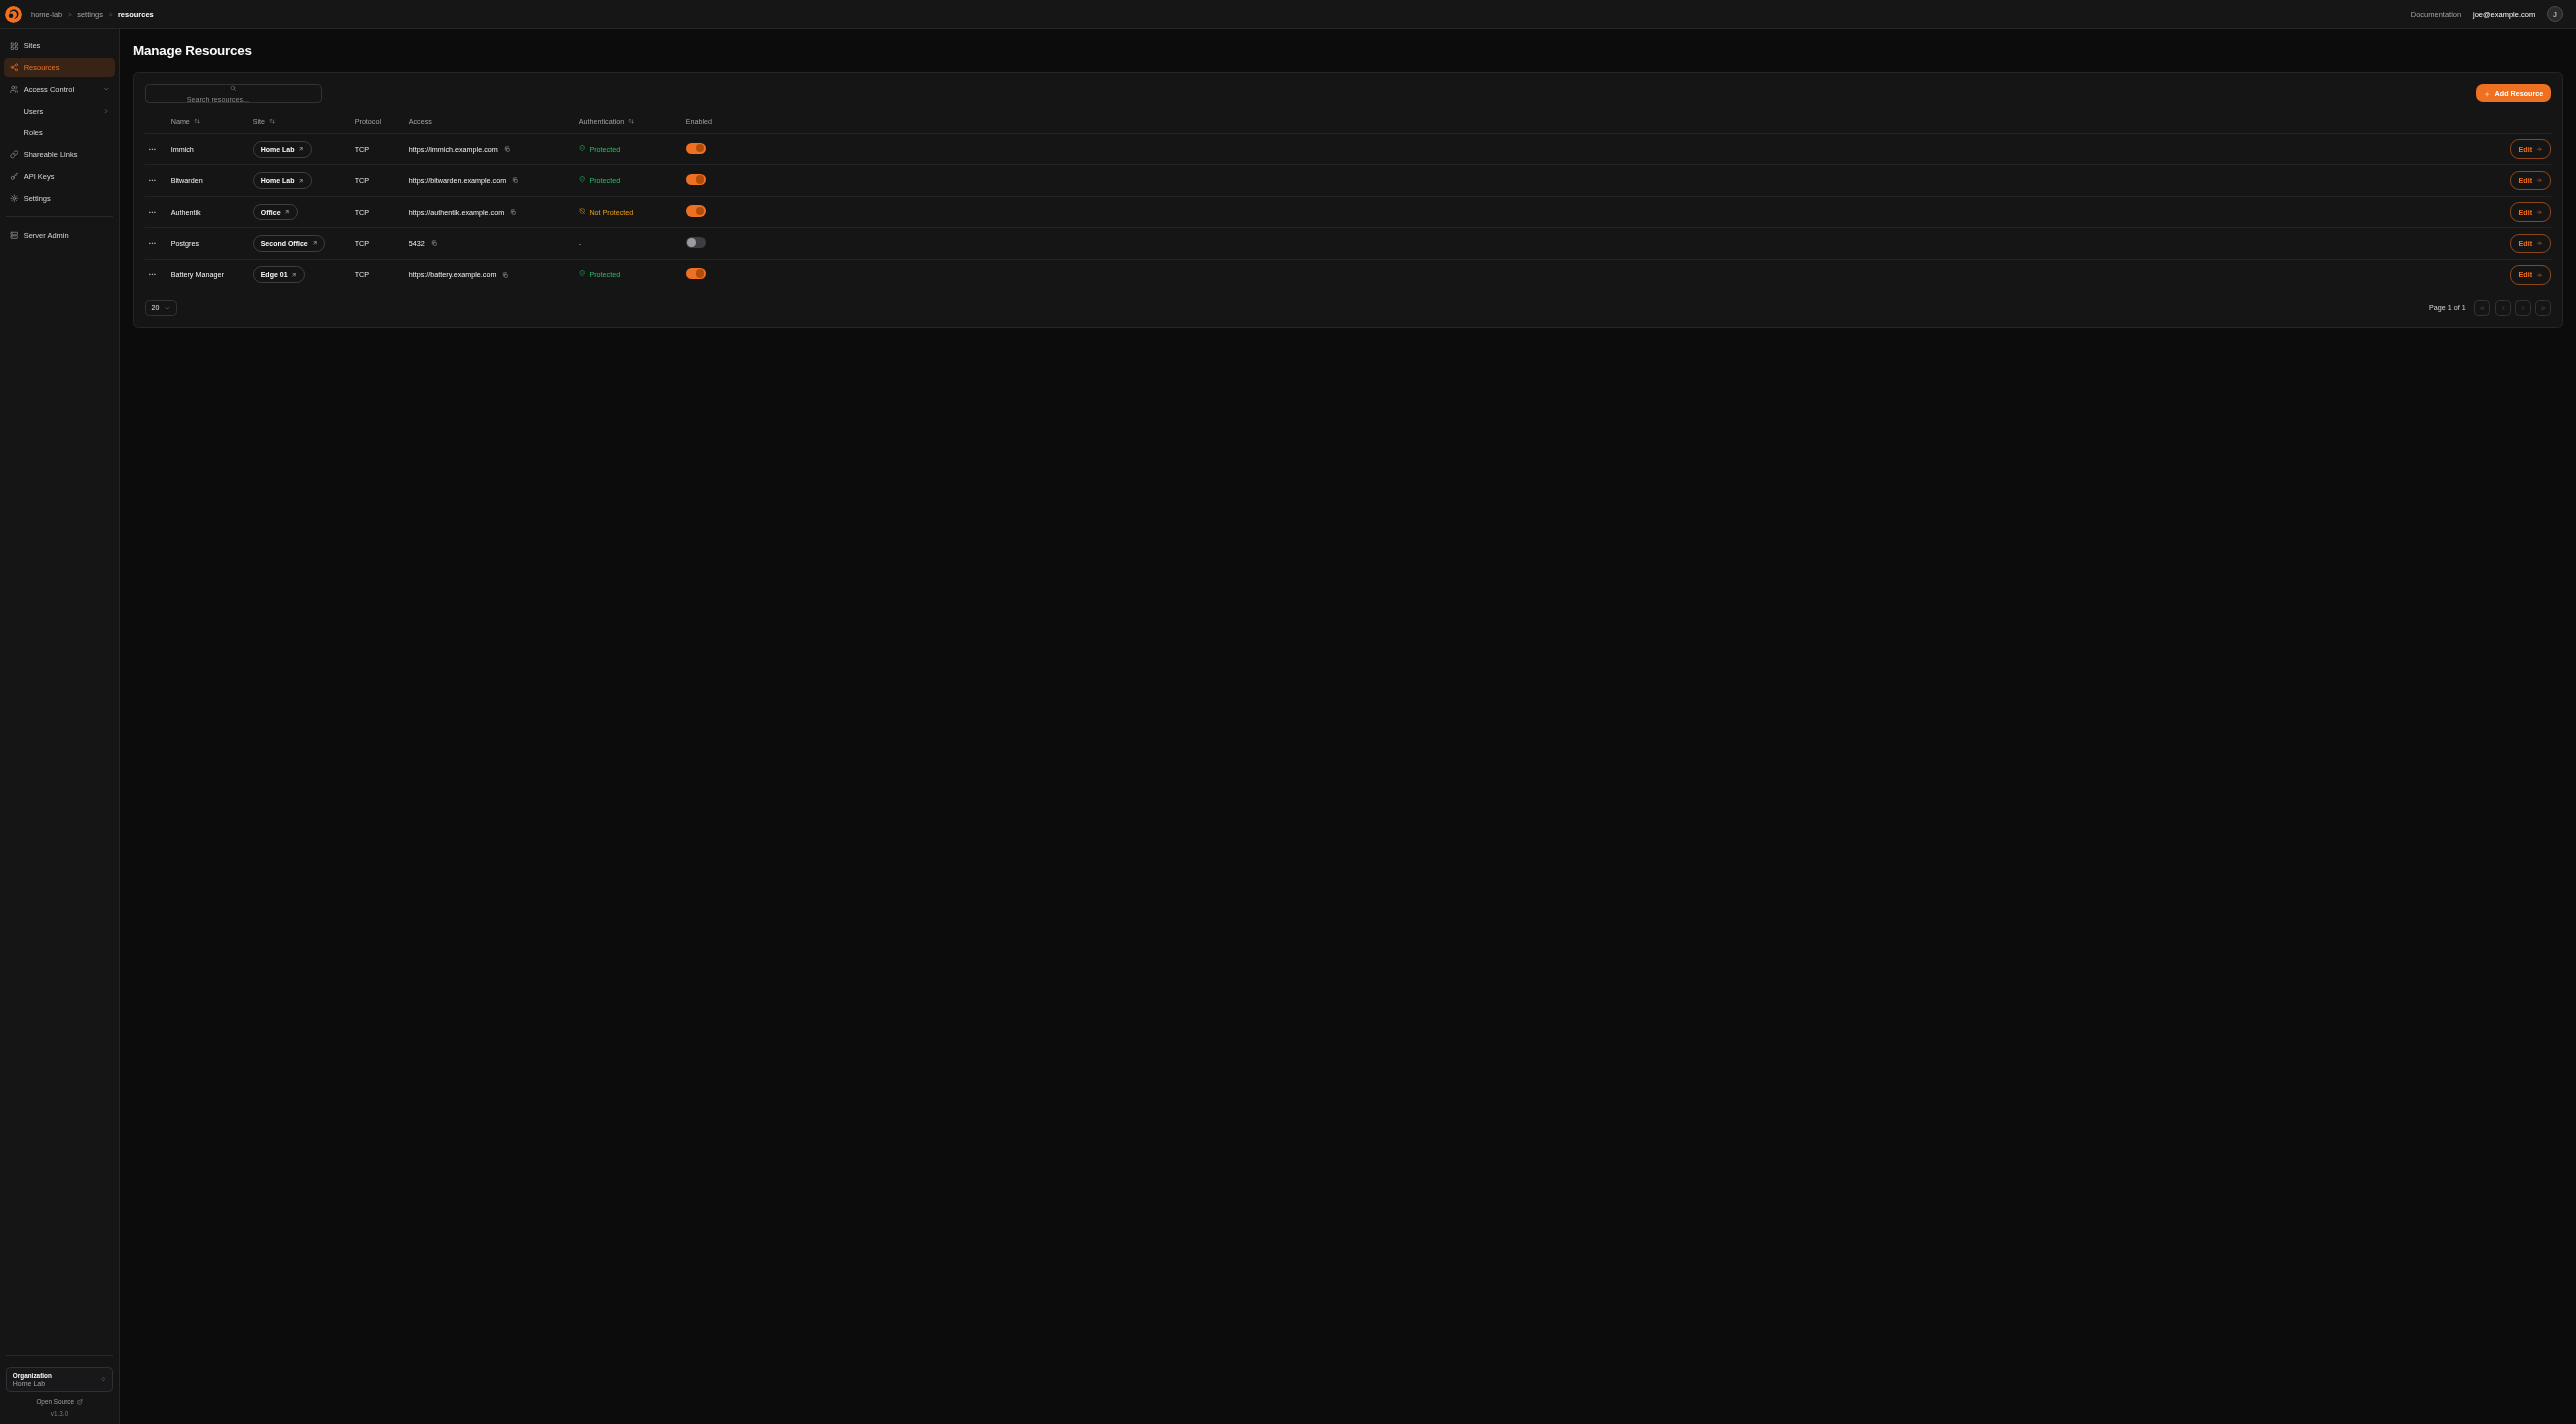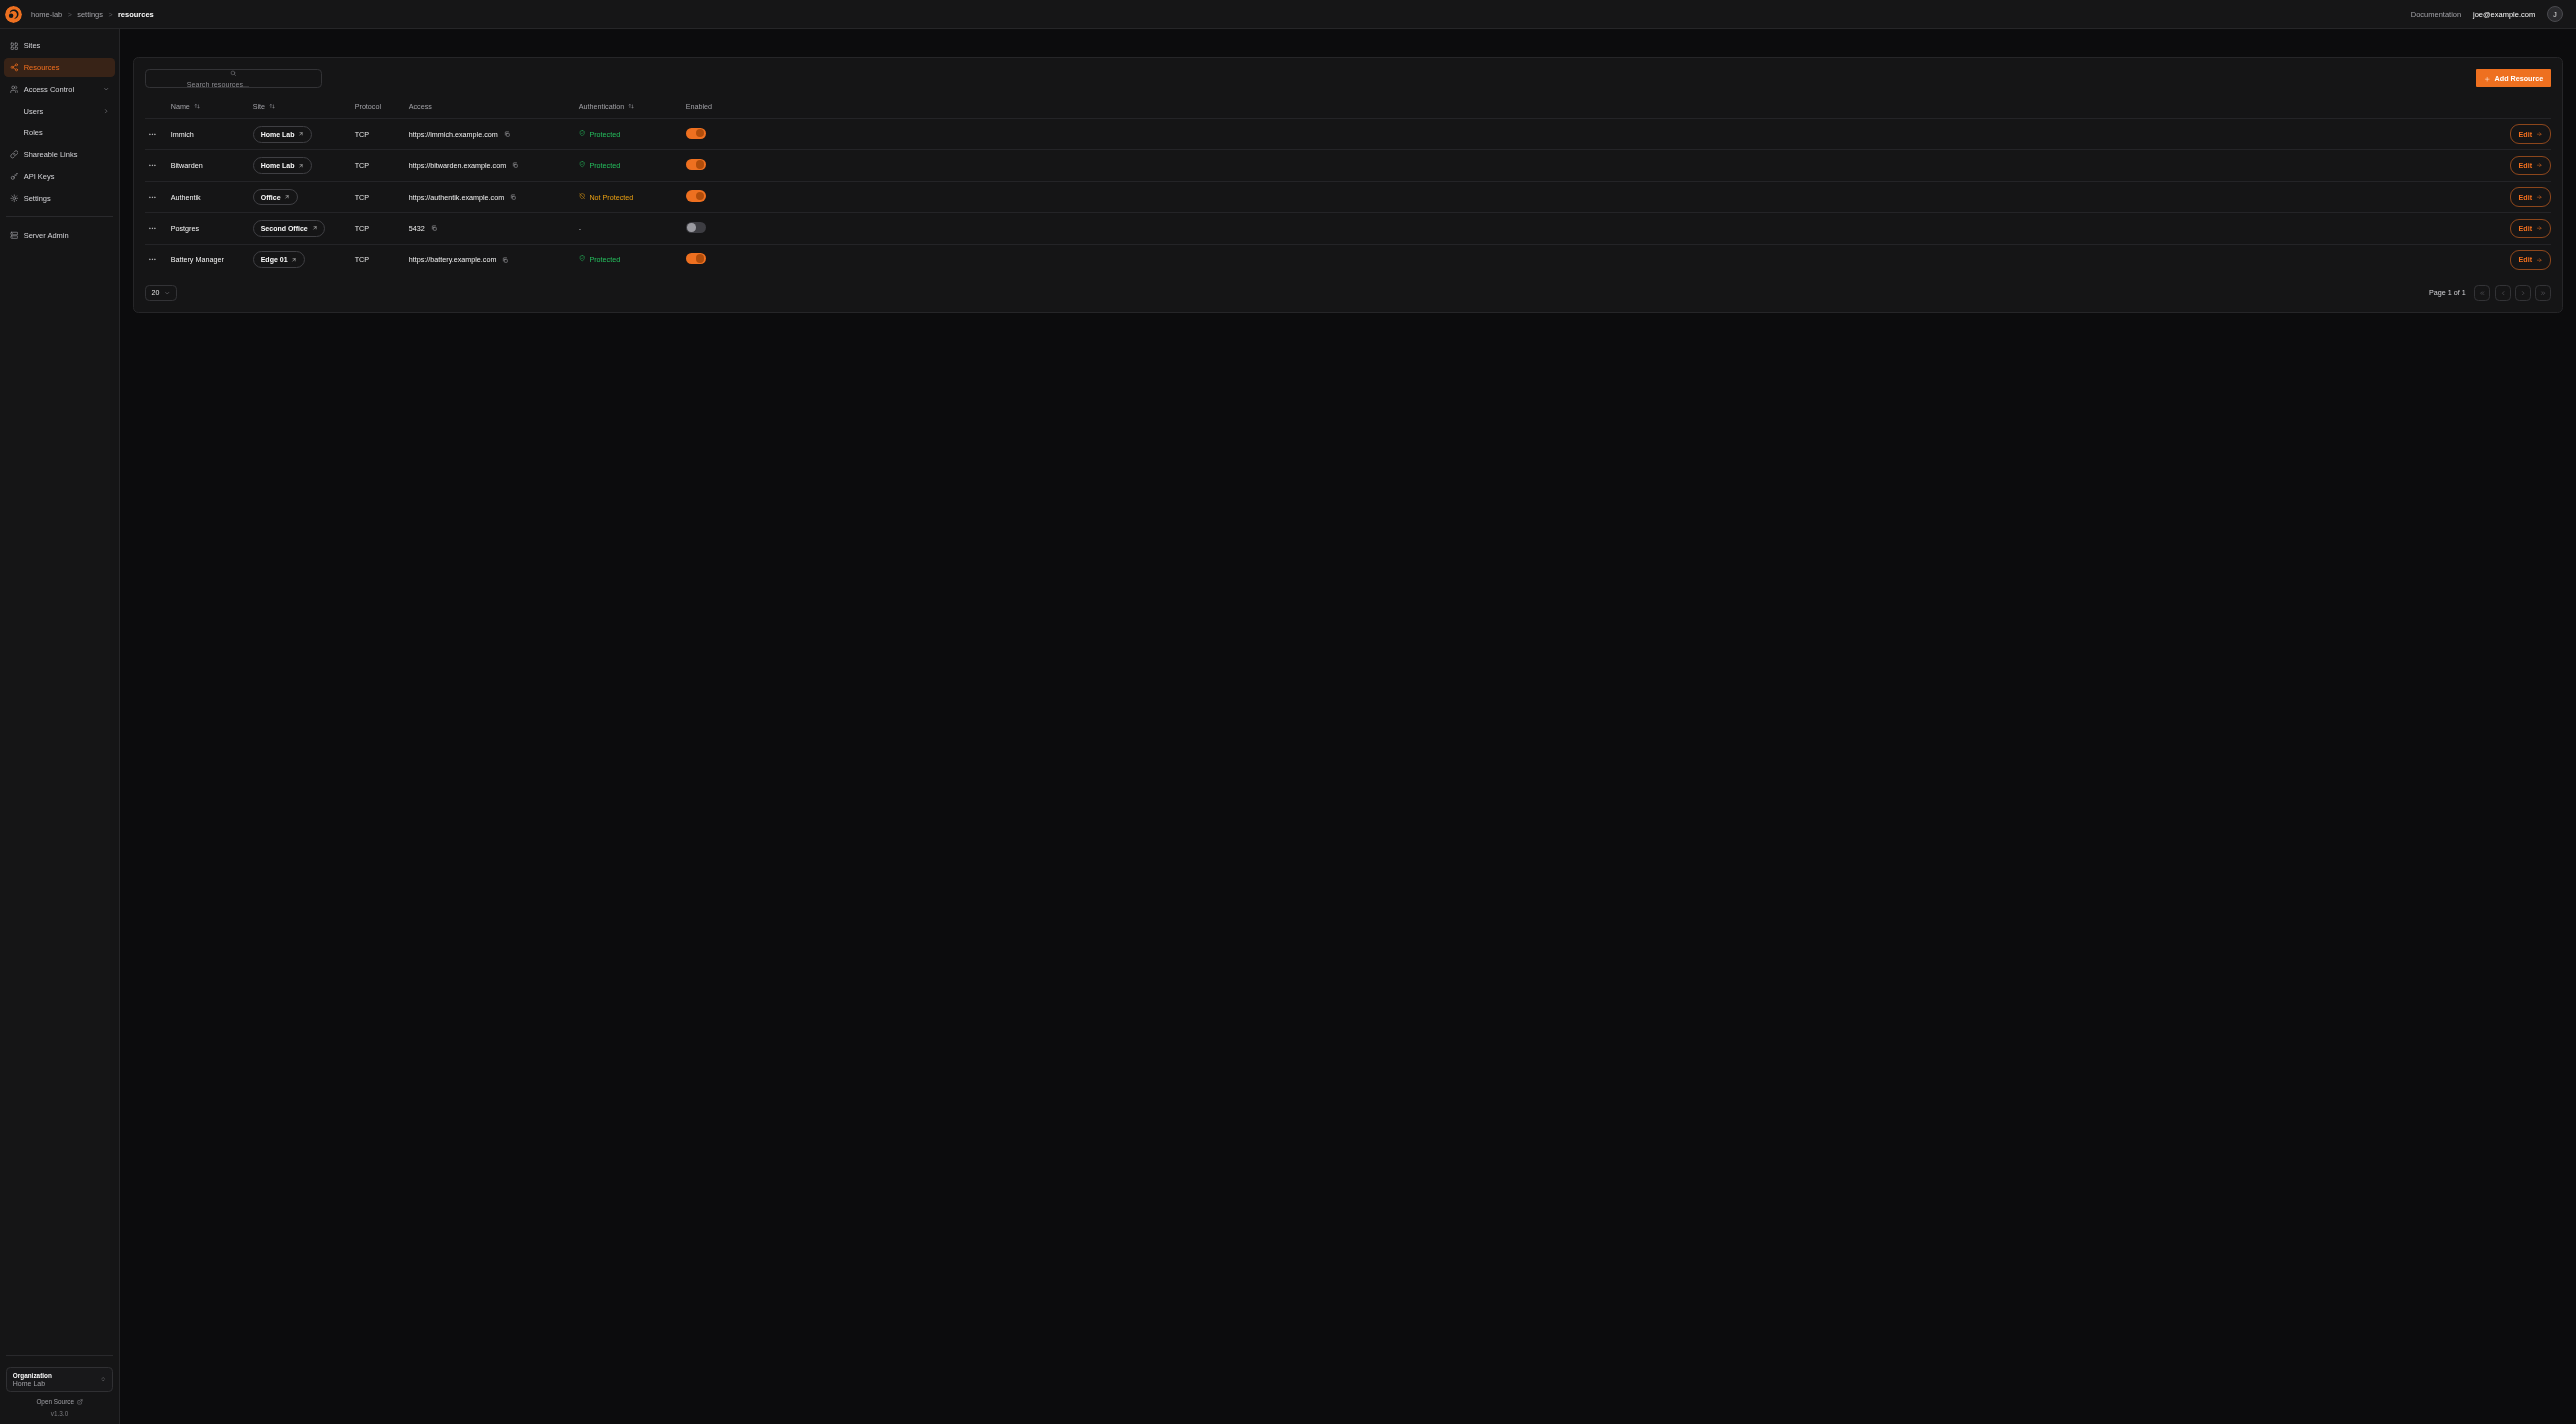--- a/index.html
+++ b/index.html
@@ -82,21 +82,21 @@
     border:0.5px solid #333336; border-radius:4.3px; padding:0 5.9px; color:#8a8a8f; background:transparent;flex-direction:column;
   }
   .search-box input {
     flex:1; background:transparent; border:none; outline:none; color:#e5e5e5; font-size:7.2px;
     font-family:"Liberation Sans", sans-serif;
   }
   .search-box input::placeholder { color:#8a8a8f; }
   .add-btn {
     display:inline-flex; align-items:flex-end; gap:4.3px; border:none; cursor:pointer;
     background:#ee7020; color:#fff; font-weight:700; font-size:7.2px;
-    padding:4.8px 8px; border-radius:1px; font-family:"Liberation Sans", sans-serif;
+    padding:4.8px 8px; border-radius:7px; font-family:"Liberation Sans", sans-serif;
   }
 
   
   .t-grid {
     display:grid;
     grid-template-columns:26px 82px 102px 54px 170px 107px 73px minmax(59px,1fr);
     align-items:center;
   }
   .t-head { color:#a1a1a6; font-size:7.2px; padding:3.2px 0 7.5px; }
   .t-head .hcell { display:flex; align-items:center; gap:4px; }
@@ -272,20 +272,21 @@
             <path d="M15 3h6v6"></path>
             <path d="M10 14L21 3"></path>
             <path d="M18 13v6a2 2 0 0 1-2 2H5a2 2 0 0 1-2-2V8a2 2 0 0 1 2-2h6"></path>
           </svg>
       </span>
       <span class="version">v1.3.0</span>
     </div>
   </aside>
 
   <main class="main">
+    <h1 class="page-title">Manage Resources</h1>
 
     <section class="card">
       <div class="card-toolbar">
         <label class="search-box">
           <svg class="ic ic-sm" viewBox="0 0 24 24">
               <circle cx="11" cy="11" r="7"></circle>
               <path d="M21 21l-4.3-4.3"></path>
             </svg>
           <input type="text" placeholder="Search resources..." style="">
         </label>

